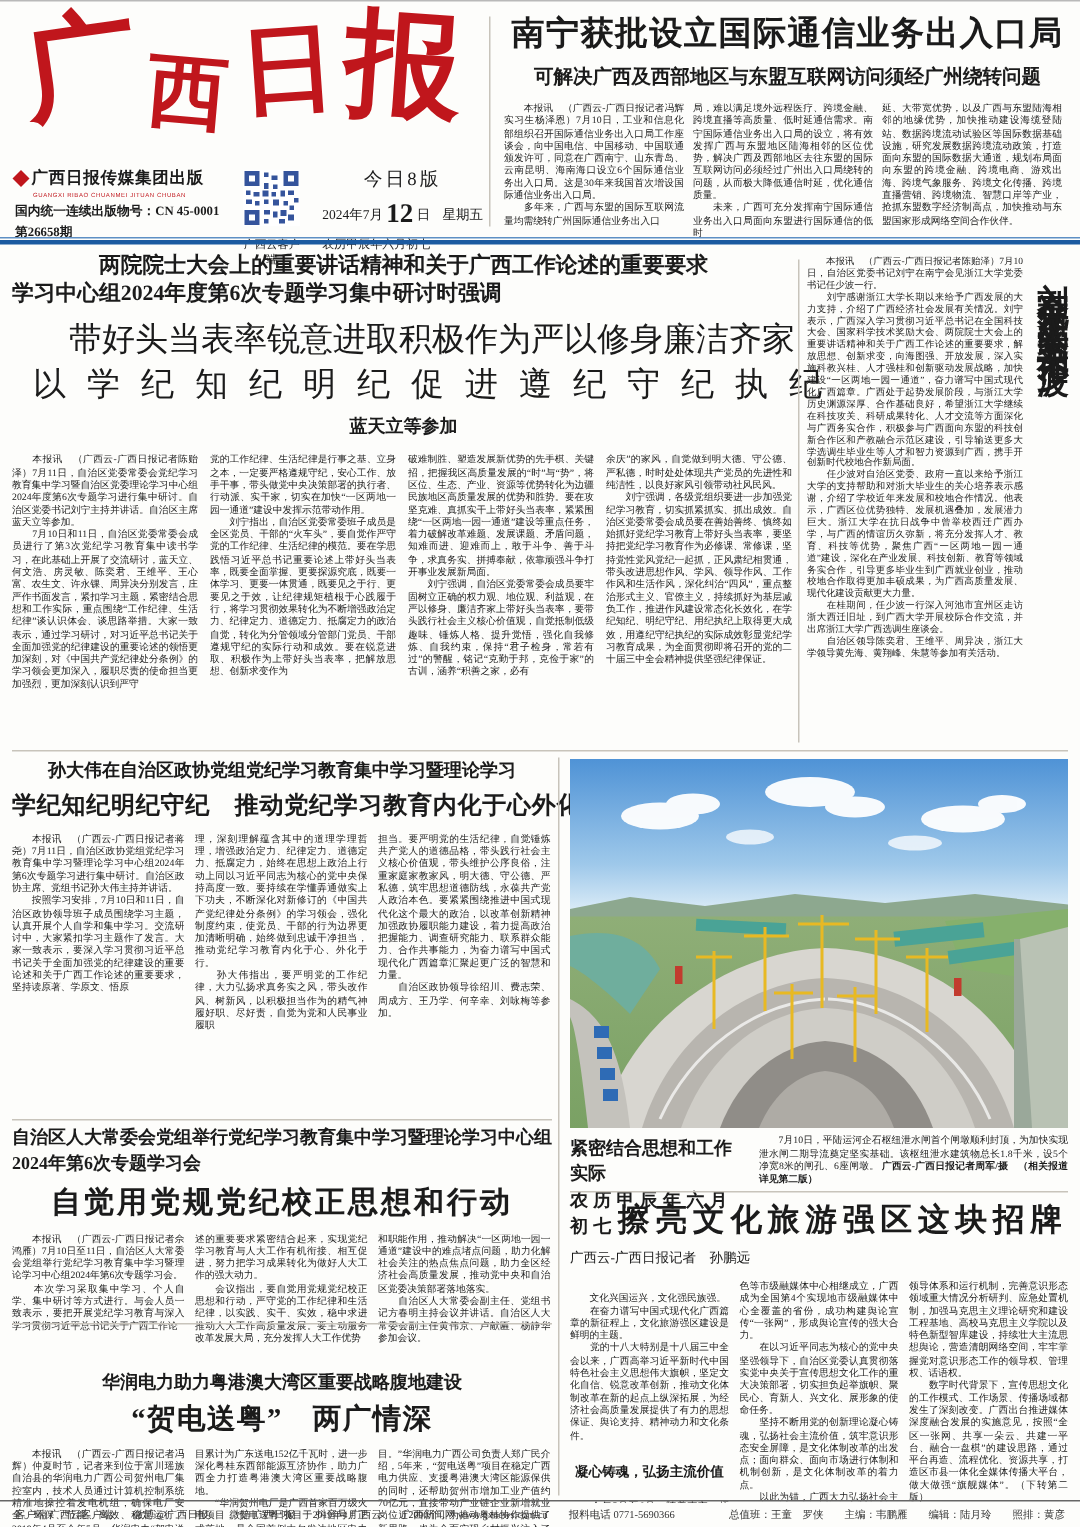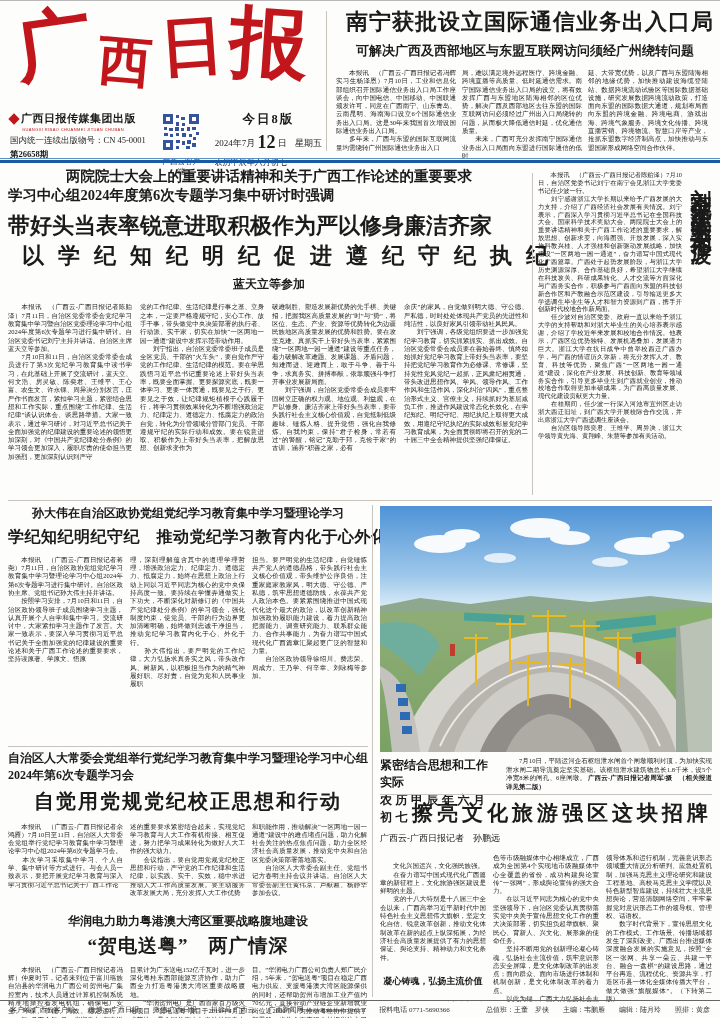--- a/index.html
+++ b/index.html
@@ -16,46 +16,46 @@
   .mc0{left:6px;top:2px;font-size:76px;transform:rotate(-8deg)}
   .mc1{left:88px;top:30px;font-size:54px;transform:rotate(5deg)}
   .mc2{left:150px;top:10px;font-size:64px;transform:rotate(-4deg)}
   .mc3{left:220px;top:0;font-size:78px;transform:rotate(4deg)}
   .m-bottom{display:flex;margin-top:8px;align-items:flex-start}
   .m-left{width:152px}
   .pub-row{display:flex;align-items:center;gap:3px}
   .diamond{width:8px;height:8px;background:#c0161c;transform:rotate(45deg);flex:0 0 8px}
   .pub-name{font-size:11px;font-weight:700;letter-spacing:.5px}
   .pub-sub{font-size:4px;color:#c0161c;letter-spacing:.4px;margin:1px 0 3px 12px;font-family:"Liberation Sans",sans-serif}
-  .issue{font-size:8.5px;font-weight:400}
+  .issue{font-size:8.5px;font-weight:700}
   .issue-no{font-size:8.5px;font-weight:700;margin-top:2px}
   .m-qr{width:44px;text-align:center;margin:2px 6px 0 2px}
   .qr-label{font-size:7.5px;margin-top:2px}
   .m-date{margin-left:6px;margin-top:0}
-  .pages-today{font-size:12.5px;font-weight:700;text-align:center;letter-spacing:2px}
+  .pages-today{font-size:12.5px;font-weight:400;text-align:center;letter-spacing:2px}
   .date-line{font-size:9px;margin-top:4px;white-space:nowrap}
   .date-line b{font-size:18px;font-weight:900;vertical-align:-2px}
   .lunar{font-size:8px;margin-top:4px}
   
   .top-story{left:336px;top:6px;width:378px}
-  .ts-headline{font-size:22px;font-weight:900;letter-spacing:1px;text-align:right;white-space:nowrap}
+  .ts-headline{font-size:22px;font-weight:900;letter-spacing:1px;text-align:center;white-space:nowrap}
   .ts-subhead{font-family:"Liberation Sans",sans-serif;font-size:13px;font-weight:700;text-align:center;margin-top:5px;white-space:nowrap}
   .ts-body{display:flex;gap:6px;margin-top:9px}
   
   .blue-rule{left:0;top:157px;width:720px}
   .blue-rule .t{height:1px;background:#5d8fc4}
   .blue-rule .g{height:1px}
   .blue-rule .b{height:3px;background:#1b5aa0}
   
   .col{white-space:pre-line;text-align:justify;overflow:hidden;font-size:6.5px;line-height:8.3px}
   
   .lead{left:8px;top:166px;width:522px}
   .kicker-serif{font-size:14.5px;font-weight:700}
   .kicker-serif .c{text-align:center}
-  .lead-headline{font-family:"Liberation Sans",sans-serif;font-weight:700;font-size:22px;line-height:1.35;text-align:left;margin-top:6px;white-space:nowrap}
+  .lead-headline{font-family:"Liberation Sans",sans-serif;font-weight:400;font-size:22px;line-height:1.35;text-align:right;margin-top:6px;white-space:nowrap}
   .lead-headline .sp{letter-spacing:14px;margin-left:14px}
   .lead-byline{text-align:center;font-size:12px;font-weight:700;margin-top:6px}
   .lead-body{display:flex;gap:8px;margin-top:10px}
   .lead-body .col{width:124px;height:186px}
   
   .meeting{left:538px;top:170px;width:176px;height:326px;display:flex}
   .meeting .col{width:146px;height:324px;font-size:6.3px;line-height:7.9px}
   .v-headline{writing-mode:vertical-rl;text-orientation:upright;font-family:"Liberation Sans",sans-serif;
               font-weight:900;font-size:21px;letter-spacing:4px;height:324px;margin-left:6px;line-height:26px}
   

